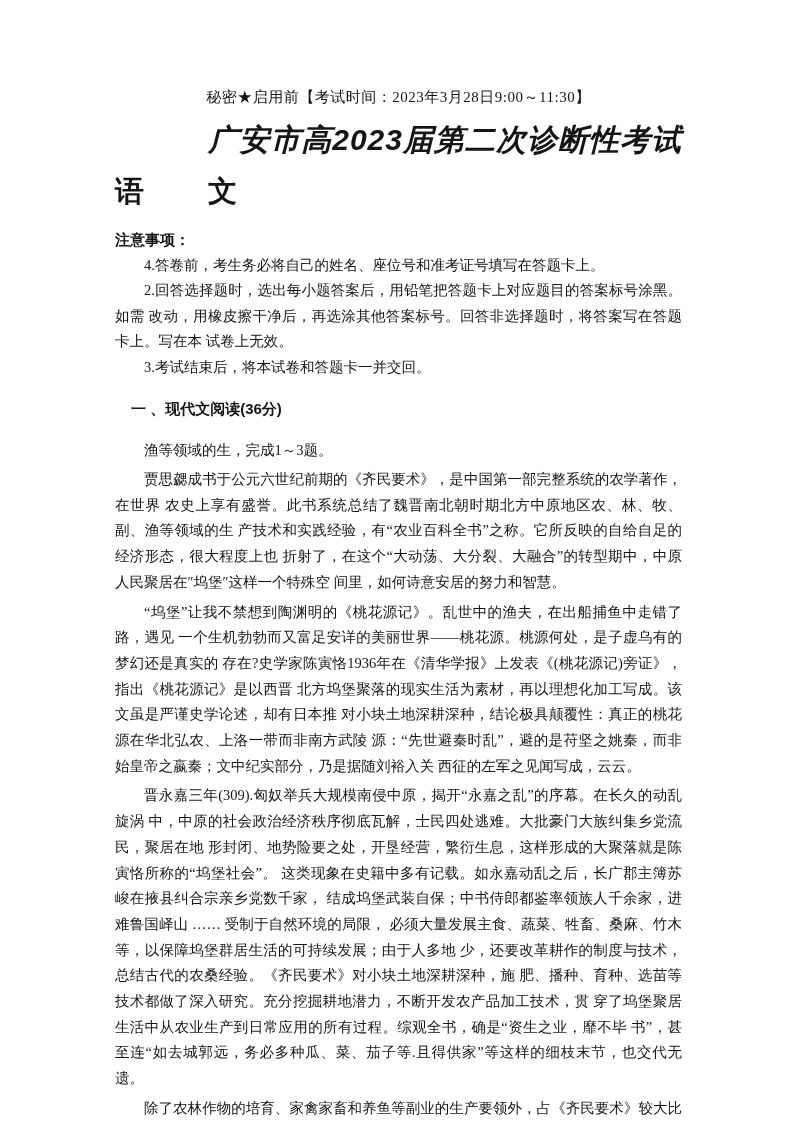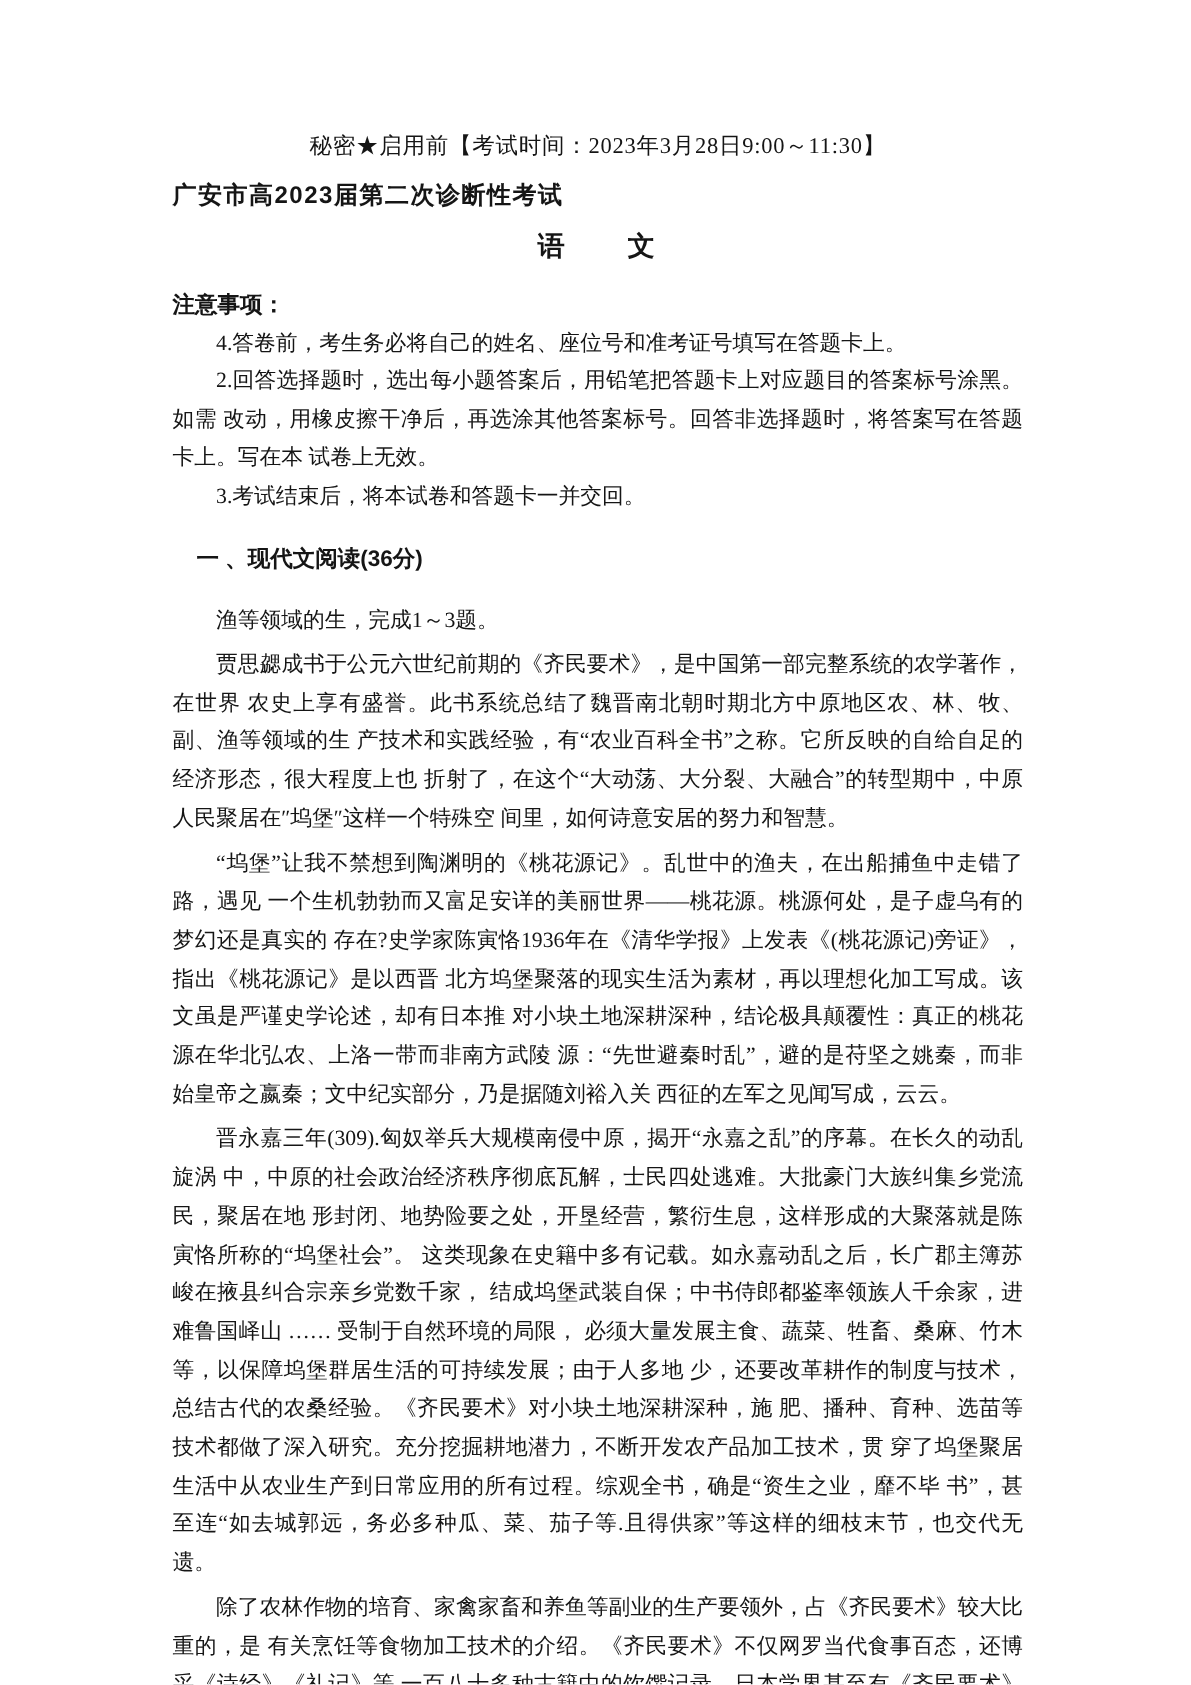--- a/index.html
+++ b/index.html
@@ -19,30 +19,31 @@
     font-family: "Liberation Serif", serif;
     overflow: hidden;
   }
   .header-meta {
     text-align: center;
     font-size: 15px;
     letter-spacing: 0.5px;
     margin: 0;
   }
   .exam-title {
-    text-align: left;
-    font-size: 16px;
+    text-align: right;
+    font-size: 30px;
     font-weight: bold;
     font-family: "Liberation Sans", sans-serif;
     margin: 13px 0 0 0;
     letter-spacing: 1px;
+    font-style: italic;
   }
   .subject-title {
-    text-align: center;
-    font-size: 18px;
+    text-align: left;
+    font-size: 29px;
     font-weight: bold;
     font-family: "Liberation Sans", sans-serif;
     margin: 11px 0 0 0;
     letter-spacing: 2px;
   }
   .notices {
     margin-top: 15px;
   }
   .notices-heading {
     font-size: 15px;

